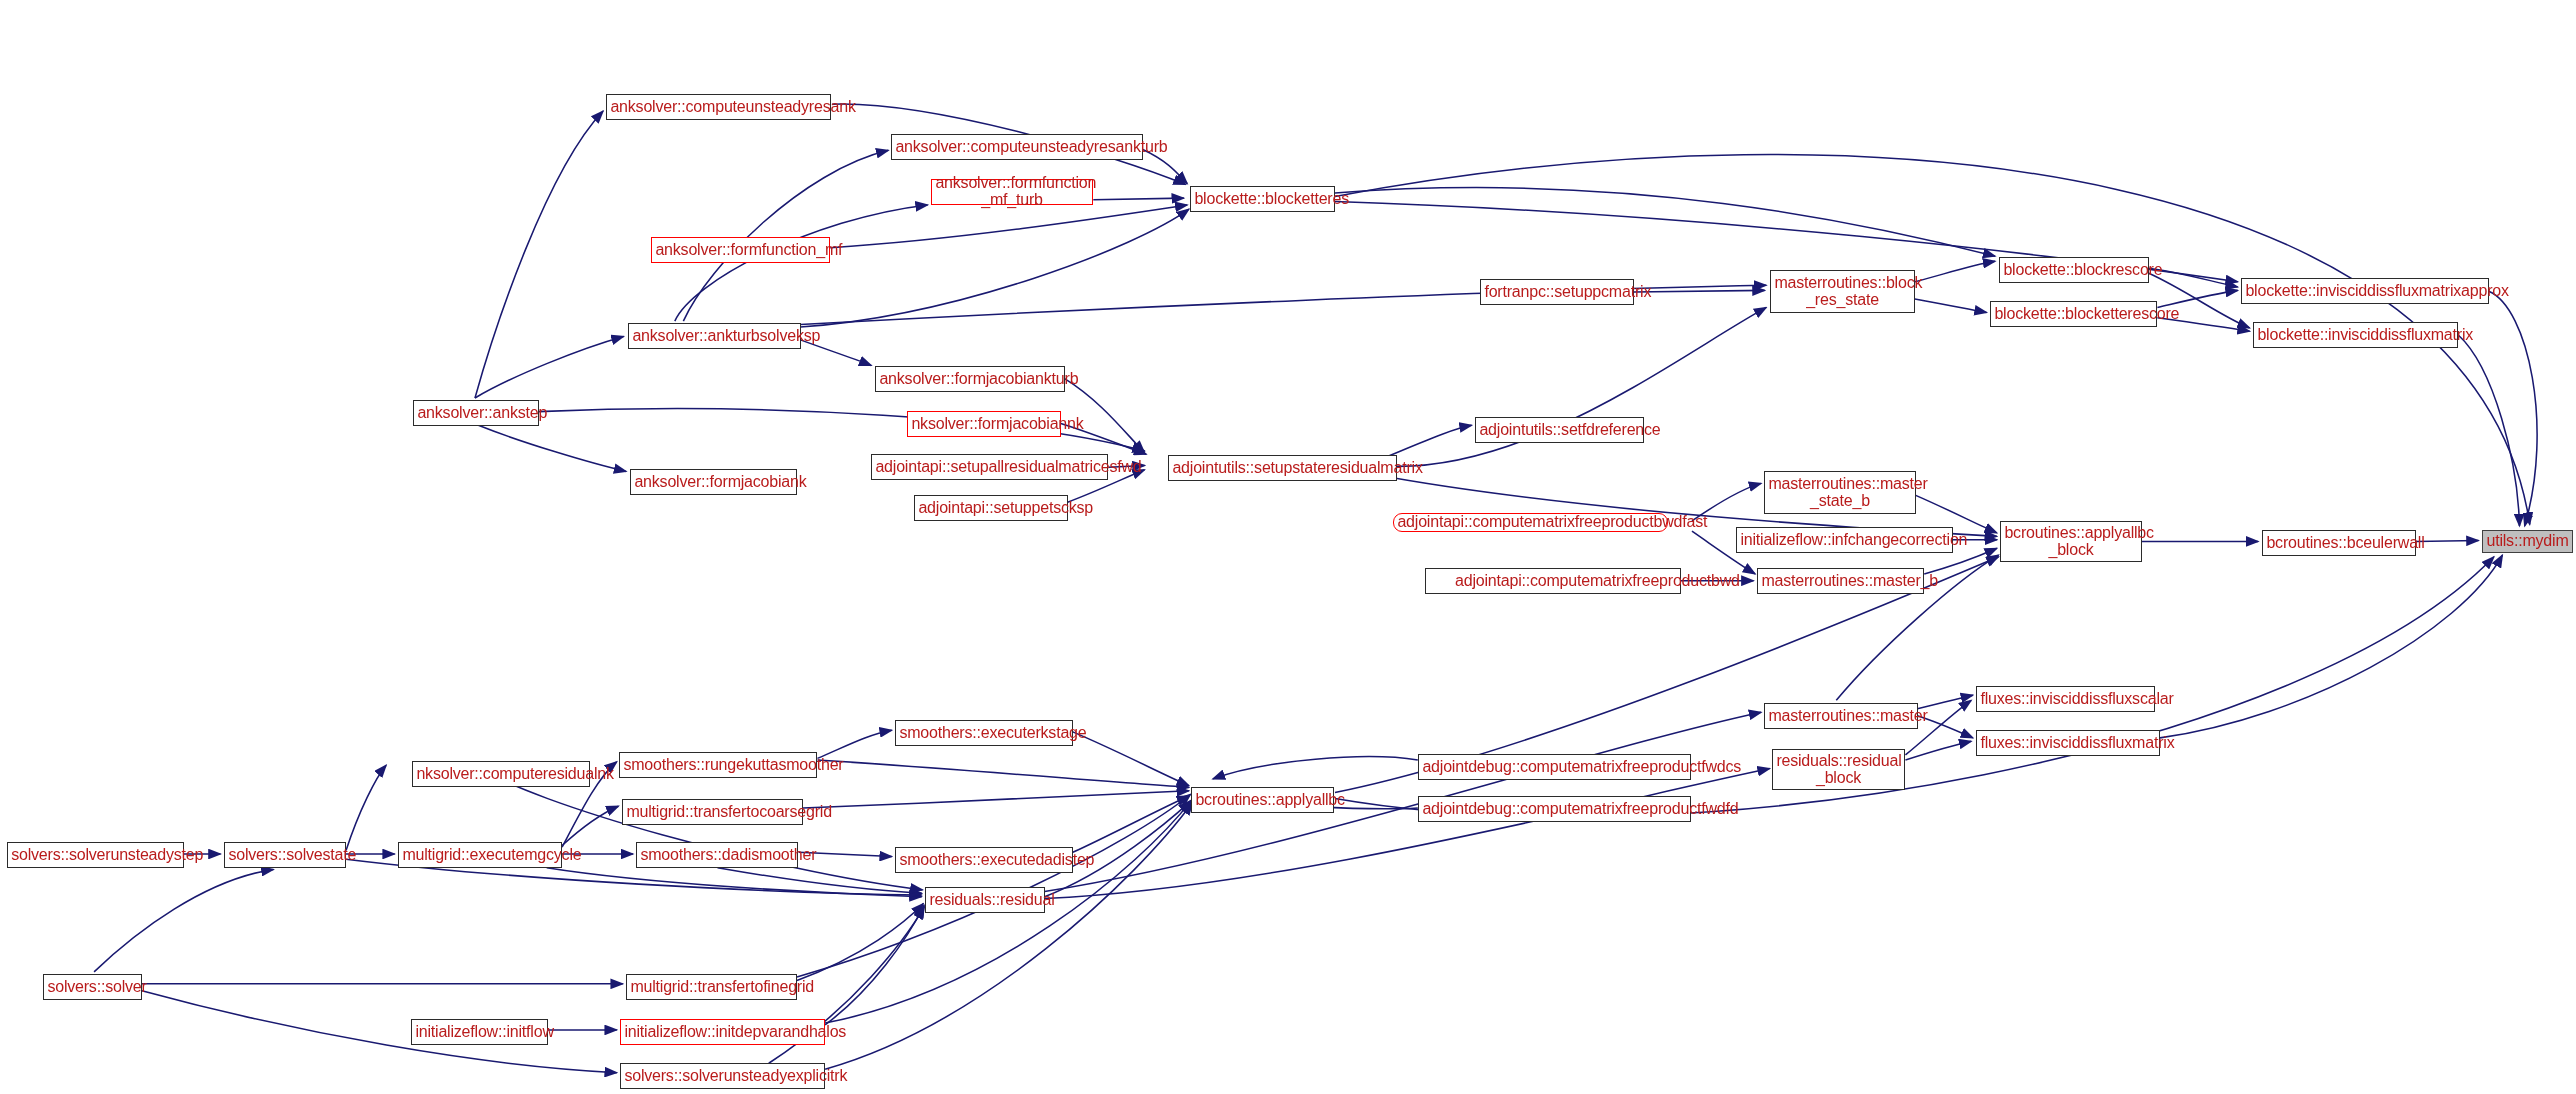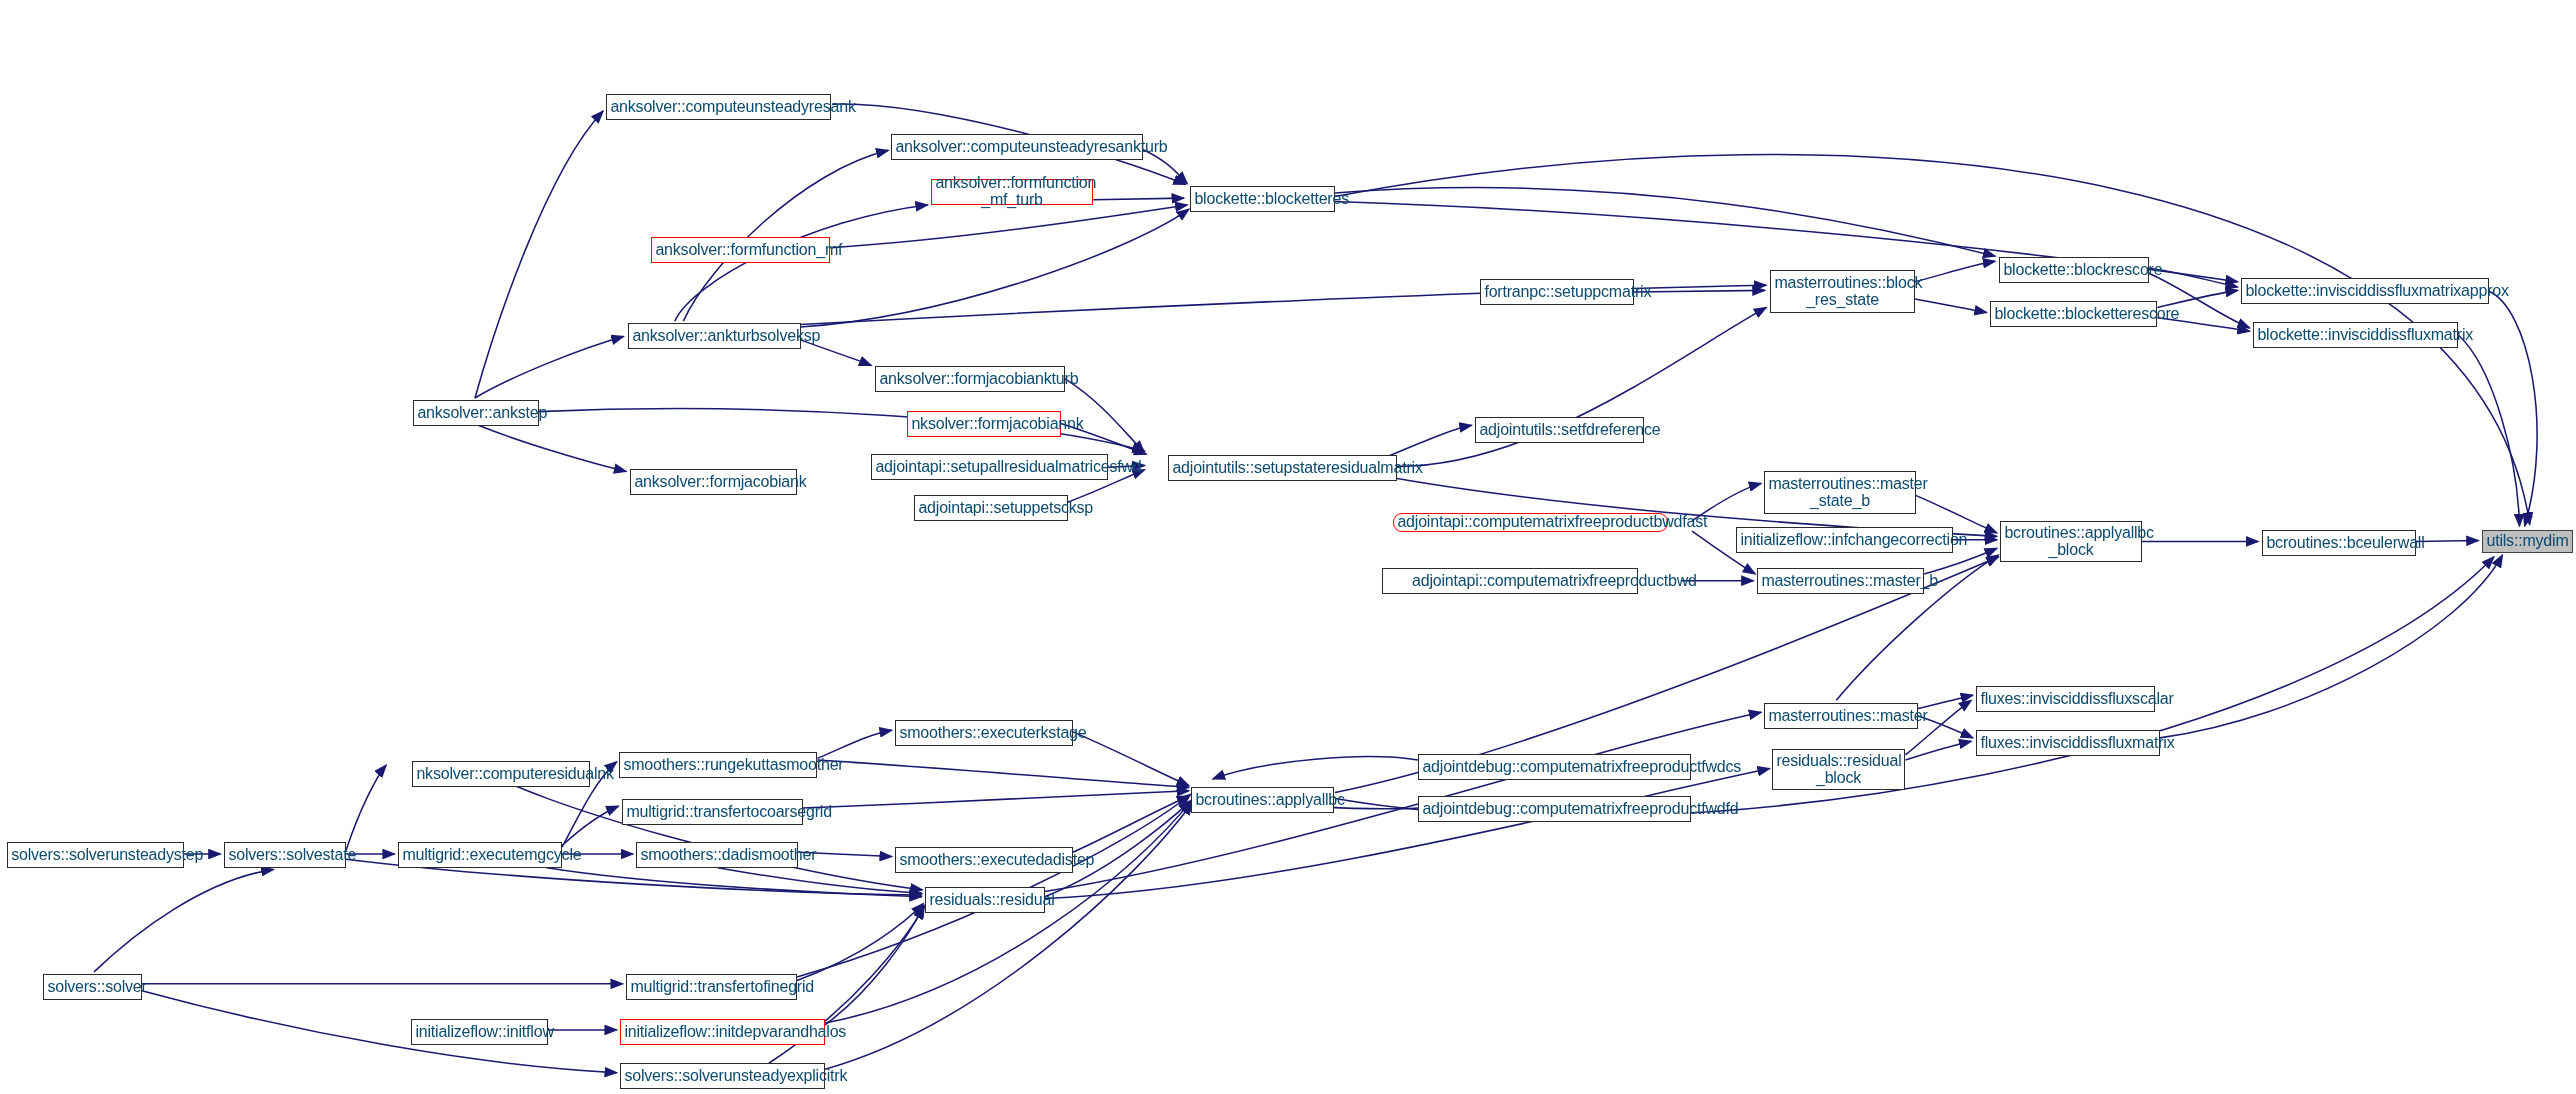--- a/index.html
+++ b/index.html
@@ -33,21 +33,21 @@
   }
   .node {
     position: absolute;
     box-sizing: border-box;
     display: flex;
     align-items: center;
     justify-content: center;
     text-align: center;
     background: #ffffff;
     border: 1.7px solid #2b2b2b;
-    color: #0c4a6e;
+    color: #b91c1c;
     font-size: 16px;
     line-height: 1.05;
     letter-spacing: -0.2px;
     white-space: pre;
     padding: 0 3.4px;
     cursor: pointer;
   }
   .node.red {
     border-color: #ff0000;
   }
@@ -176,21 +176,21 @@
       <div class="node" style="left: 1764px; top: 471px; width: 152px; height: 43px;"><span>masterroutines::master
 _state_b</span></div>
       <div class="node" style="left: 630px; top: 469px; width: 167px; height: 26px;"><span>anksolver::formjacobiank</span></div>
       <div class="node" style="left: 914px; top: 495px; width: 154px; height: 26px;"><span>adjointapi::setuppetscksp</span></div>
       <div class="node red" style="left: 1393px; top: 513px; width: 275px; height: 19px; border-radius: 9px;"><span>adjointapi::computematrixfreeproductbwdfast</span></div>
       <div class="node" style="left: 1736px; top: 527px; width: 217px; height: 26px;"><span>initializeflow::infchangecorrection</span></div>
       <div class="node" style="left: 2000px; top: 521px; width: 142px; height: 41px;"><span>bcroutines::applyallbc
 _block</span></div>
       <div class="node" style="left: 2262px; top: 530px; width: 154px; height: 26px; justify-content: flex-end;"><span>bcroutines::bceulerwall</span></div>
       <div class="node filled" style="left: 2482px; top: 530px; width: 91px; height: 23px;"><span>utils::mydim</span></div>
-      <div class="node" style="left: 1382px; top: 568px; width: 256px; height: 26px; padding-left: 29px;"><span>adjointapi::computematrixfreeproductbwd</span></div>
+      <div class="node" style="left: 1425px; top: 568px; width: 256px; height: 26px; padding-left: 29px;"><span>adjointapi::computematrixfreeproductbwd</span></div>
       <div class="node" style="left: 1757px; top: 568px; width: 167px; height: 26px;"><span>masterroutines::master_b</span></div>
       <div class="node" style="left: 1976px; top: 686px; width: 179px; height: 26px;"><span>fluxes::invisciddissfluxscalar</span></div>
       <div class="node" style="left: 1764px; top: 703px; width: 154px; height: 26px;"><span>masterroutines::master</span></div>
       <div class="node" style="left: 895px; top: 720px; width: 178px; height: 26px;"><span>smoothers::executerkstage</span></div>
       <div class="node" style="left: 1976px; top: 730px; width: 184px; height: 26px;"><span>fluxes::invisciddissfluxmatrix</span></div>
       <div class="node" style="left: 619px; top: 752px; width: 198px; height: 26px;"><span>smoothers::rungekuttasmoother</span></div>
       <div class="node" style="left: 412px; top: 753px; width: 178px; height: 26px; margin-top: 8px;"><span>nksolver::computeresidualnk</span></div>
       <div class="node" style="left: 1418px; top: 754px; width: 273px; height: 26px;"><span>adjointdebug::computematrixfreeproductfwdcs</span></div>
       <div class="node" style="left: 1772px; top: 749px; width: 133px; height: 41px;"><span>residuals::residual
 _block</span></div>

